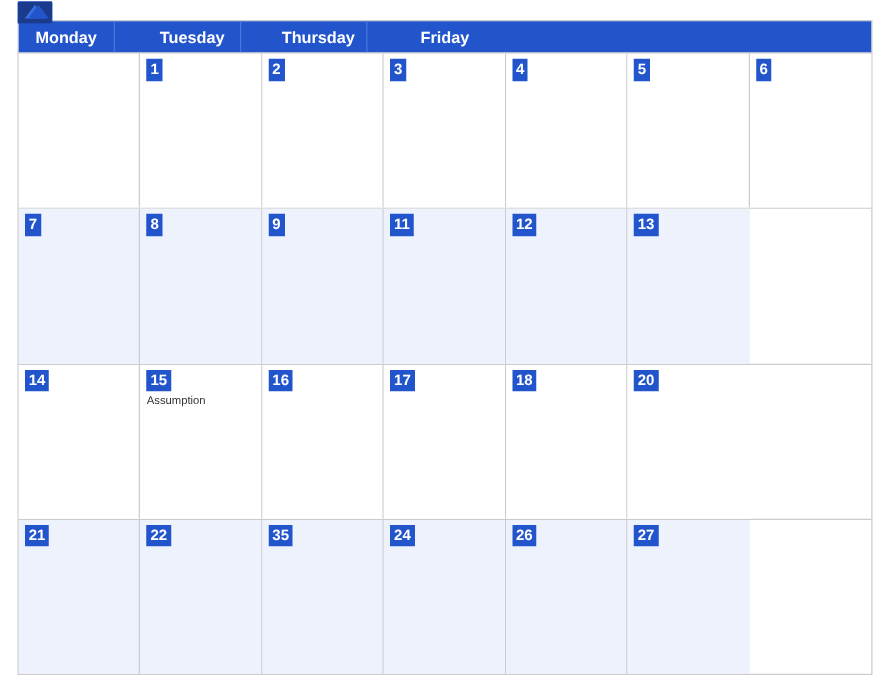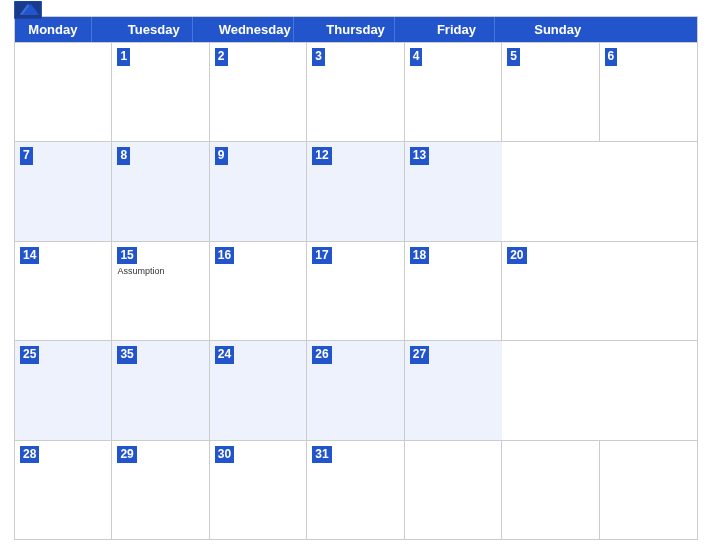--- a/index.html
+++ b/index.html
@@ -154,60 +154,51 @@
     <span class="logo-text-blue"></span>
   </div>
   <h1 class="title"></h1>
   <span class="country"></span>
 </div>
 
 <div class="calendar">
   <div class="day-headers">
   <div class="day-header">Monday</div>
       <div class="day-header">Tuesday</div>
-      <div class="day-header">Wednesday</div>
       <div class="day-header">Thursday</div>
       <div class="day-header">Friday</div>
-      <div class="day-header">Sunday</div>
     </div>
   <div class="weeks">
   <div class="week-row">
         <div class="day-cell"></div>
         <div class="day-cell"><span class="day-number">1</span></div>
         <div class="day-cell"><span class="day-number">2</span></div>
         <div class="day-cell"><span class="day-number">3</span></div>
         <div class="day-cell"><span class="day-number">4</span></div>
         <div class="day-cell"><span class="day-number">5</span></div>
         <div class="day-cell"><span class="day-number">6</span></div>
       </div>
       <div class="week-row">
         <div class="day-cell"><span class="day-number">7</span></div>
         <div class="day-cell"><span class="day-number">8</span></div>
         <div class="day-cell"><span class="day-number">9</span></div>
+        <div class="day-cell"><span class="day-number">11</span></div>
         <div class="day-cell"><span class="day-number">12</span></div>
         <div class="day-cell"><span class="day-number">13</span></div>
       </div>
       <div class="week-row">
         <div class="day-cell"><span class="day-number">14</span></div>
         <div class="day-cell"><span class="day-number">15</span><div class="holiday-label">Assumption</div></div>
         <div class="day-cell"><span class="day-number">16</span></div>
         <div class="day-cell"><span class="day-number">17</span></div>
         <div class="day-cell"><span class="day-number">18</span></div>
         <div class="day-cell"><span class="day-number">20</span></div>
       </div>
       <div class="week-row">
-        <div class="day-cell"><span class="day-number">25</span></div>
+        <div class="day-cell"><span class="day-number">21</span></div>
+        <div class="day-cell"><span class="day-number">22</span></div>
         <div class="day-cell"><span class="day-number">35</span></div>
         <div class="day-cell"><span class="day-number">24</span></div>
         <div class="day-cell"><span class="day-number">26</span></div>
         <div class="day-cell"><span class="day-number">27</span></div>
       </div>
-      <div class="week-row">
-        <div class="day-cell"><span class="day-number">28</span></div>
-        <div class="day-cell"><span class="day-number">29</span></div>
-        <div class="day-cell"><span class="day-number">30</span></div>
-        <div class="day-cell"><span class="day-number">31</span></div>
-        <div class="day-cell"></div>
-        <div class="day-cell"></div>
-        <div class="day-cell"></div>
-      </div>
     </div>
 </div>
 
 </body></html>

